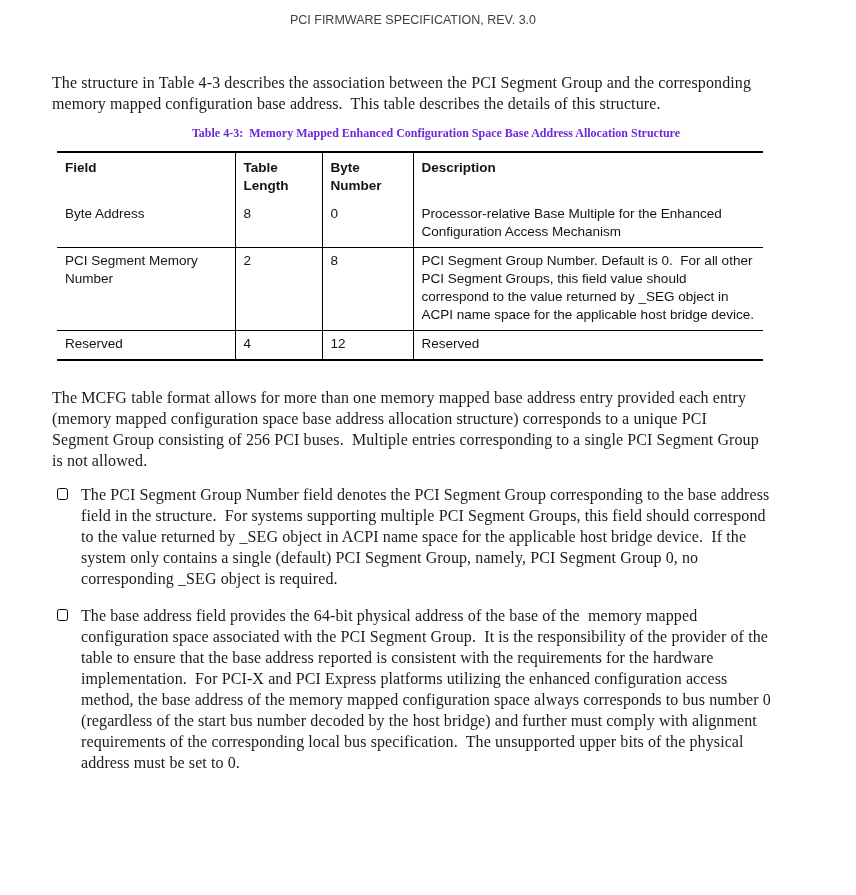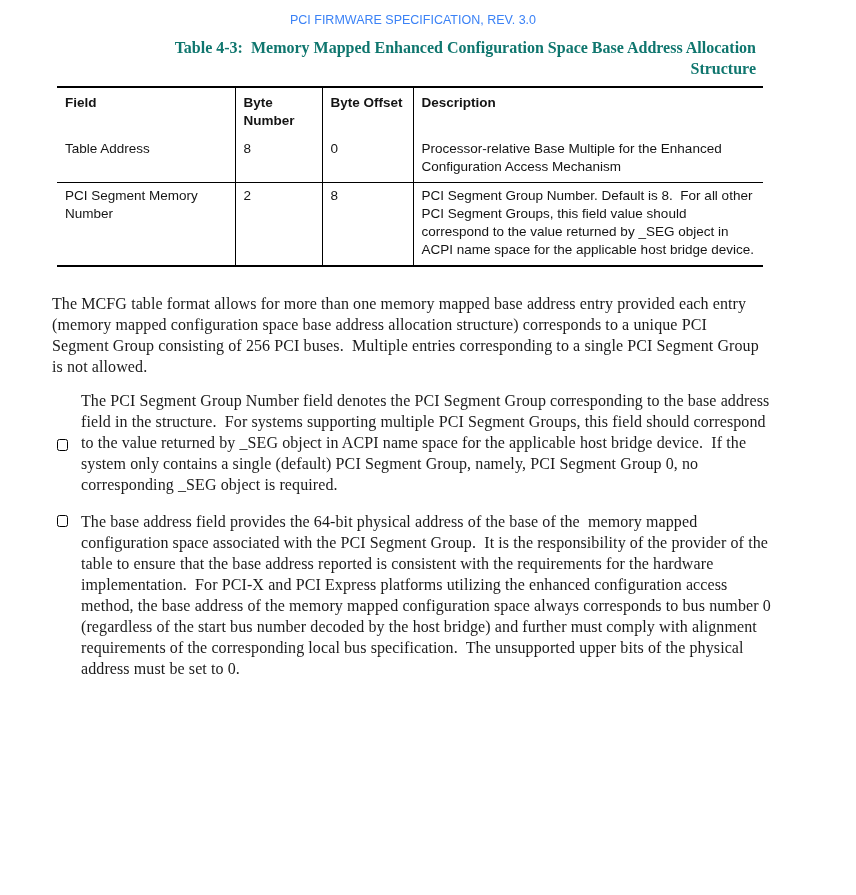--- a/index.html
+++ b/index.html
@@ -14,46 +14,46 @@
     height: 895px;
     background: #ffffff;
   }
   .running-header {
     padding-top: 13px;
     width: 826px;
     text-align: center;
     font-family: "Liberation Sans", sans-serif;
     font-size: 12.5px;
     line-height: 15px;
-    color: #3b82f6;
+    color: #404040;
   }
   .content {
     padding-left: 52px;
     width: 820px;
   }
   .body-text {
     width: 714px;
     font-size: 16px;
     line-height: 21px;
     letter-spacing: 0.1px;
     white-space: pre-wrap;
     color: #1b1b1b;
   }
   .para-intro { margin-top: 44px; }
   .para-mcfg { margin-top: 26px; }
   .table-caption {
     margin: 9px auto 0 auto;
     max-width: 640px;
     width: 714px;
-    text-align: right;
+    text-align: center;
     font-weight: bold;
-    font-size: 16px;
+    font-size: 12px;
     line-height: 21px;
     white-space: pre-wrap;
-    color: #0f766e;
+    color: #6d28d9;
   }
   table.spec-table {
     margin-top: 7px;
     margin-left: 5px;
     width: 706px;
     border-collapse: collapse;
     table-layout: fixed;
     font-family: "Liberation Sans", sans-serif;
     font-size: 13.5px;
     line-height: 18px;
@@ -76,21 +76,21 @@
   .col-boff   { width: 91px; }
   .col-desc   { width: 350px; }
   td.num { text-align: center; }
   td.desc { white-space: pre-wrap; padding-right: 18px; }
   .bullet-item {
     display: flex;
     align-items: flex-start;
     margin-left: 5px;
     width: 724px;
   }
-  .bullet-1 { margin-top: 13px; align-items: center; }
+  .bullet-1 { margin-top: 13px; }
   .bullet-2 { margin-top: 16px; }
   .bullet-square {
     flex: 0 0 auto;
     width: 11px;
     height: 12px;
     border: 1.7px solid #000;
     border-radius: 2.5px;
     margin-top: 4px;
     margin-right: 13px;
   }
@@ -105,50 +105,57 @@
 </style>
 </head>
 <body>
 
 <div class="page">
 
   <div class="running-header">PCI FIRMWARE SPECIFICATION, REV. 3.0</div>
 
   <div class="content">
 
+    <p class="body-text para-intro">The structure in Table 4-3 describes the association between the PCI Segment Group and the corresponding memory mapped configuration base address.  This table describes the details of this structure.</p>
 
     <div class="table-caption">Table 4-3:  Memory Mapped Enhanced Configuration Space Base Address Allocation Structure</div>
 
     <table class="spec-table">
       <colgroup>
         <col class="col-field">
           <col class="col-blen">
           <col class="col-boff">
           <col class="col-desc">
       </colgroup>
       <thead>
         <tr>
           <th>Field</th>
+          <th>Table Length</th>
           <th>Byte Number</th>
-          <th>Byte Offset</th>
           <th>Description</th>
         </tr>
       </thead>
       <tbody>
         <tr>
-          <td>Table Address</td>
+          <td>Byte Address</td>
           <td class="num">8</td>
           <td class="num">0</td>
           <td class="desc">Processor-relative Base Multiple for the Enhanced Configuration Access Mechanism</td>
         </tr>
         <tr>
           <td>PCI Segment Memory Number</td>
           <td class="num">2</td>
           <td class="num">8</td>
-          <td class="desc">PCI Segment Group Number. Default is 8.  For all other PCI Segment Groups, this field value should correspond to the value returned by _SEG object in ACPI name space for the applicable host bridge device.</td>
+          <td class="desc">PCI Segment Group Number. Default is 0.  For all other PCI Segment Groups, this field value should correspond to the value returned by _SEG object in ACPI name space for the applicable host bridge device.</td>
+        </tr>
+        <tr>
+          <td>Reserved</td>
+          <td class="num">4</td>
+          <td class="num">12</td>
+          <td class="desc">Reserved</td>
         </tr>
       </tbody>
     </table>
 
     <p class="body-text para-mcfg">The MCFG table format allows for more than one memory mapped base address entry provided each entry (memory mapped configuration space base address allocation structure) corresponds to a unique PCI Segment Group consisting of 256 PCI buses.  Multiple entries corresponding to a single PCI Segment Group is not allowed.</p>
 
     <div class="bullet-item bullet-1">
       <span class="bullet-square"></span>
       <span class="bullet-text">The PCI Segment Group Number field denotes the PCI Segment Group corresponding to the base address field in the structure.  For systems supporting multiple PCI Segment Groups, this field should correspond to the value returned by _SEG object in ACPI name space for the applicable host bridge device.  If the system only contains a single (default) PCI Segment Group, namely, PCI Segment Group 0, no corresponding _SEG object is required.</span>
     </div>

